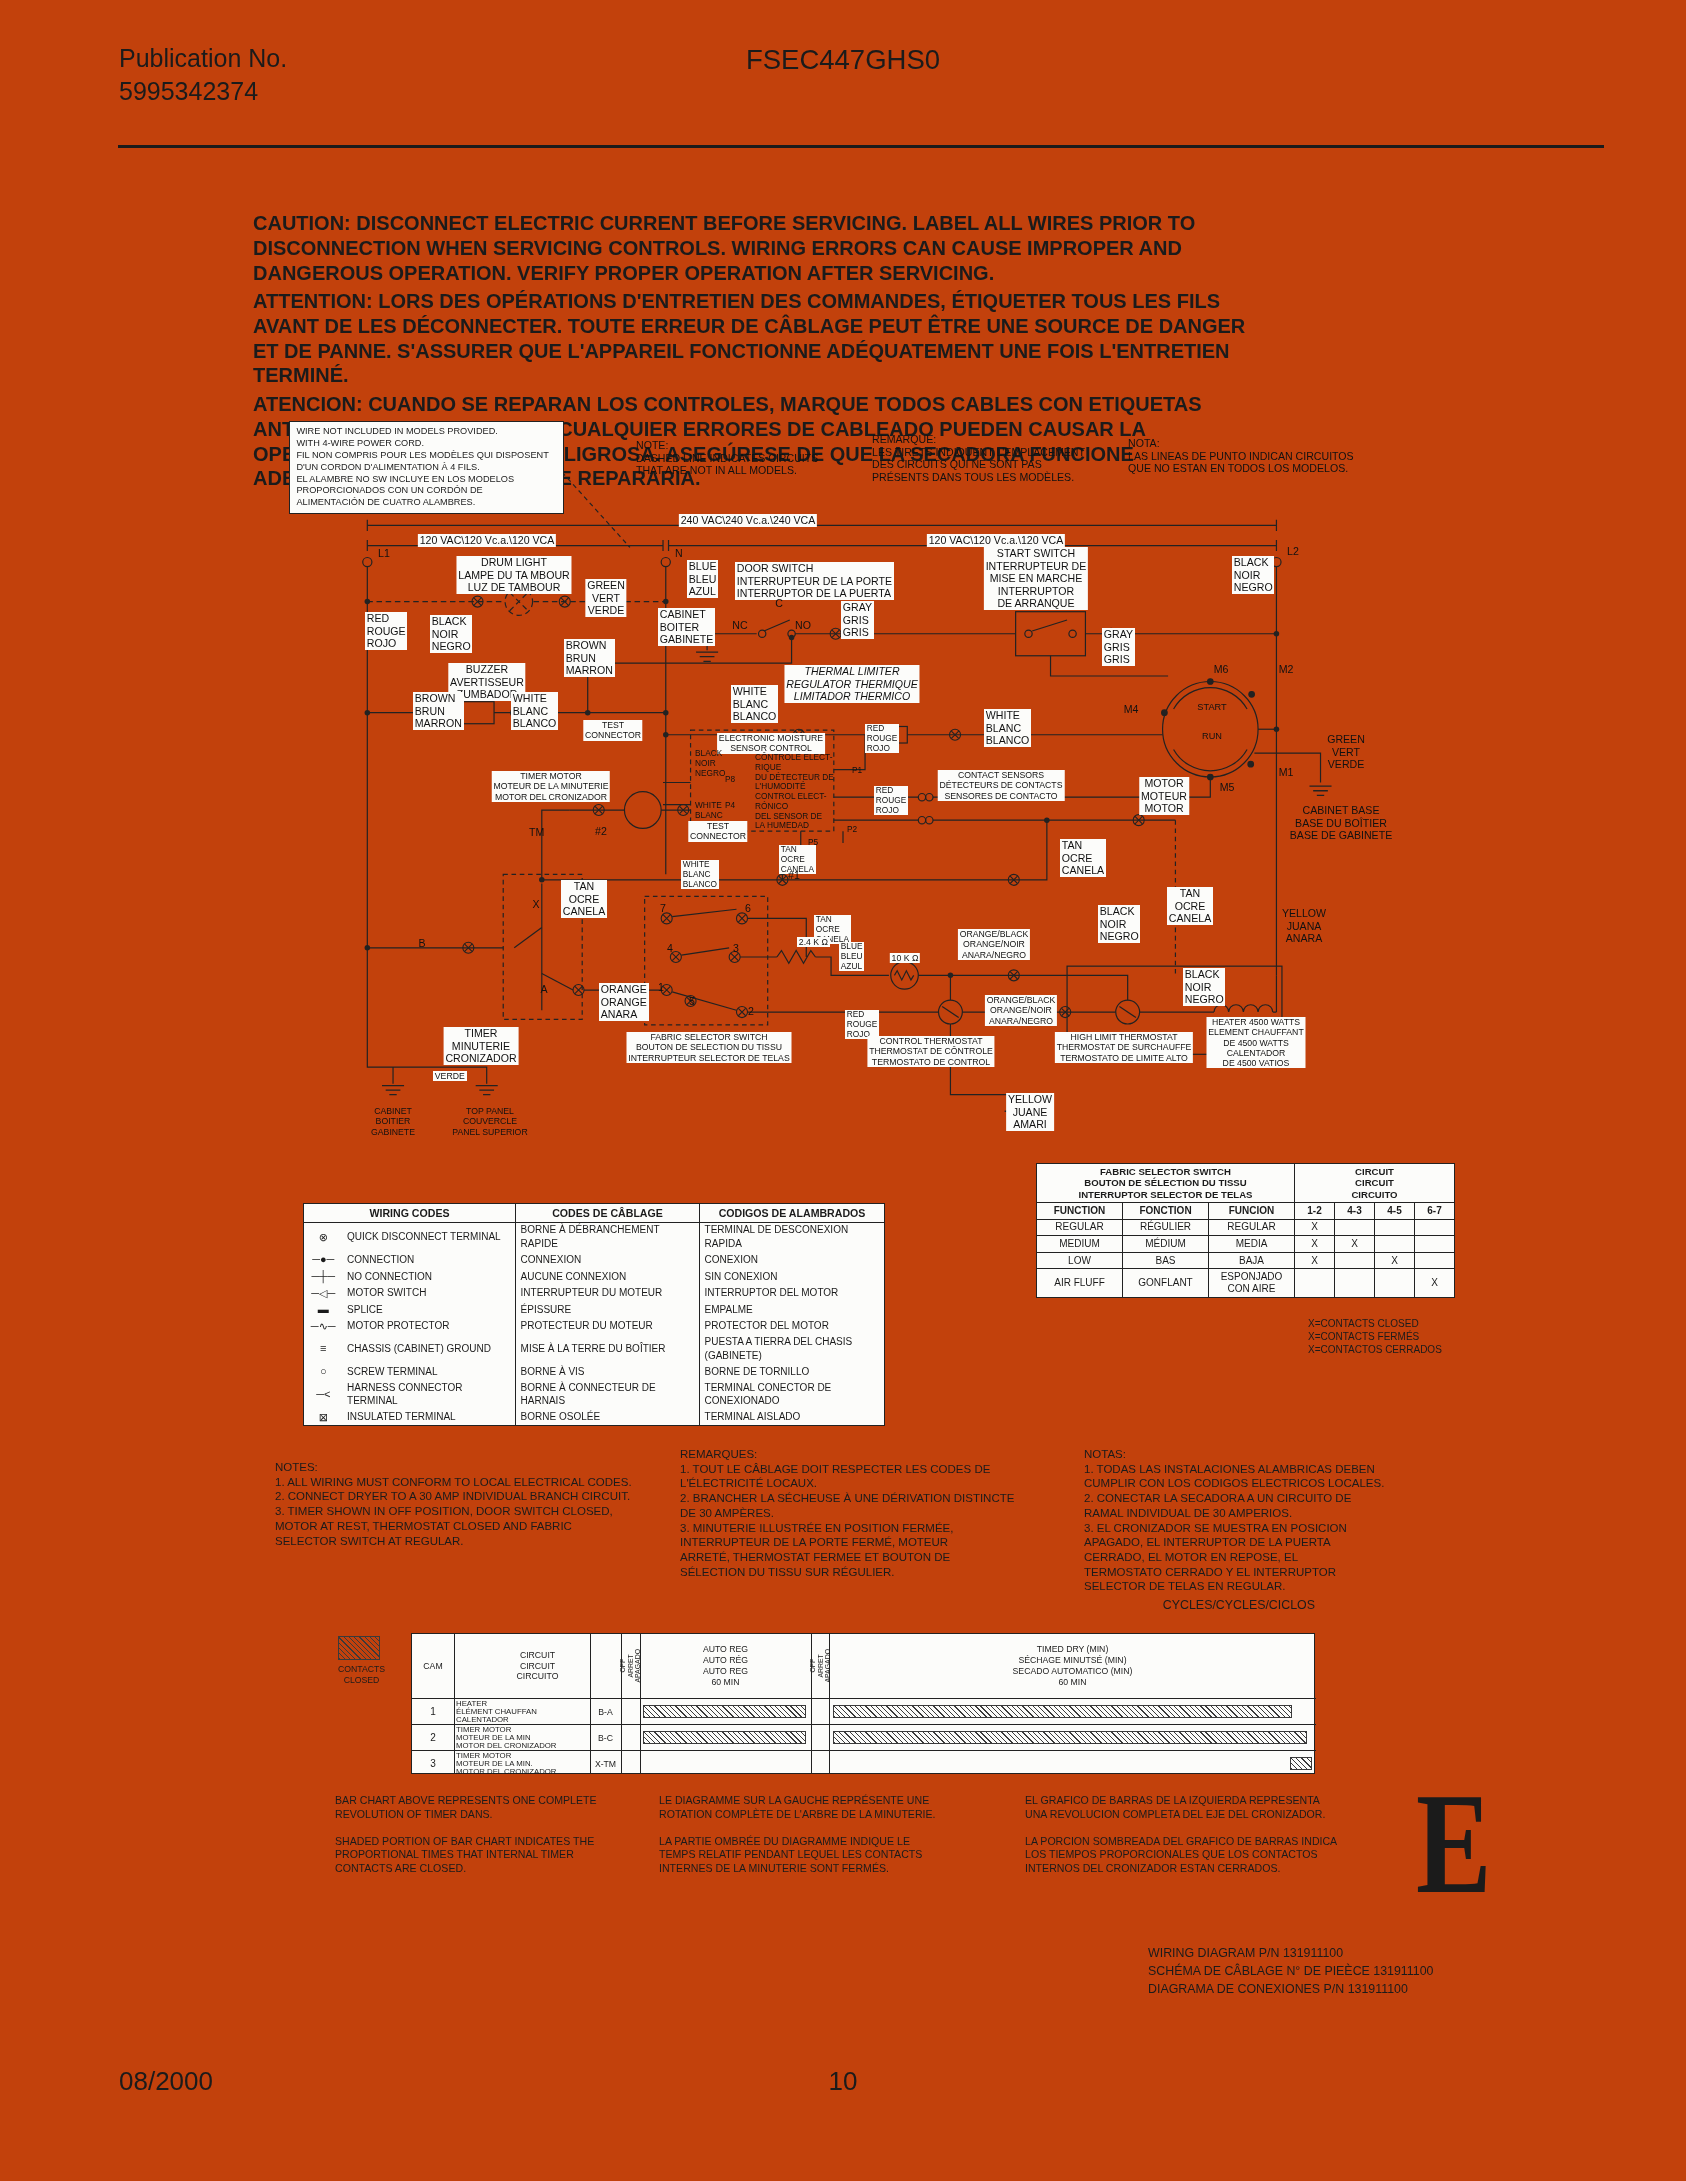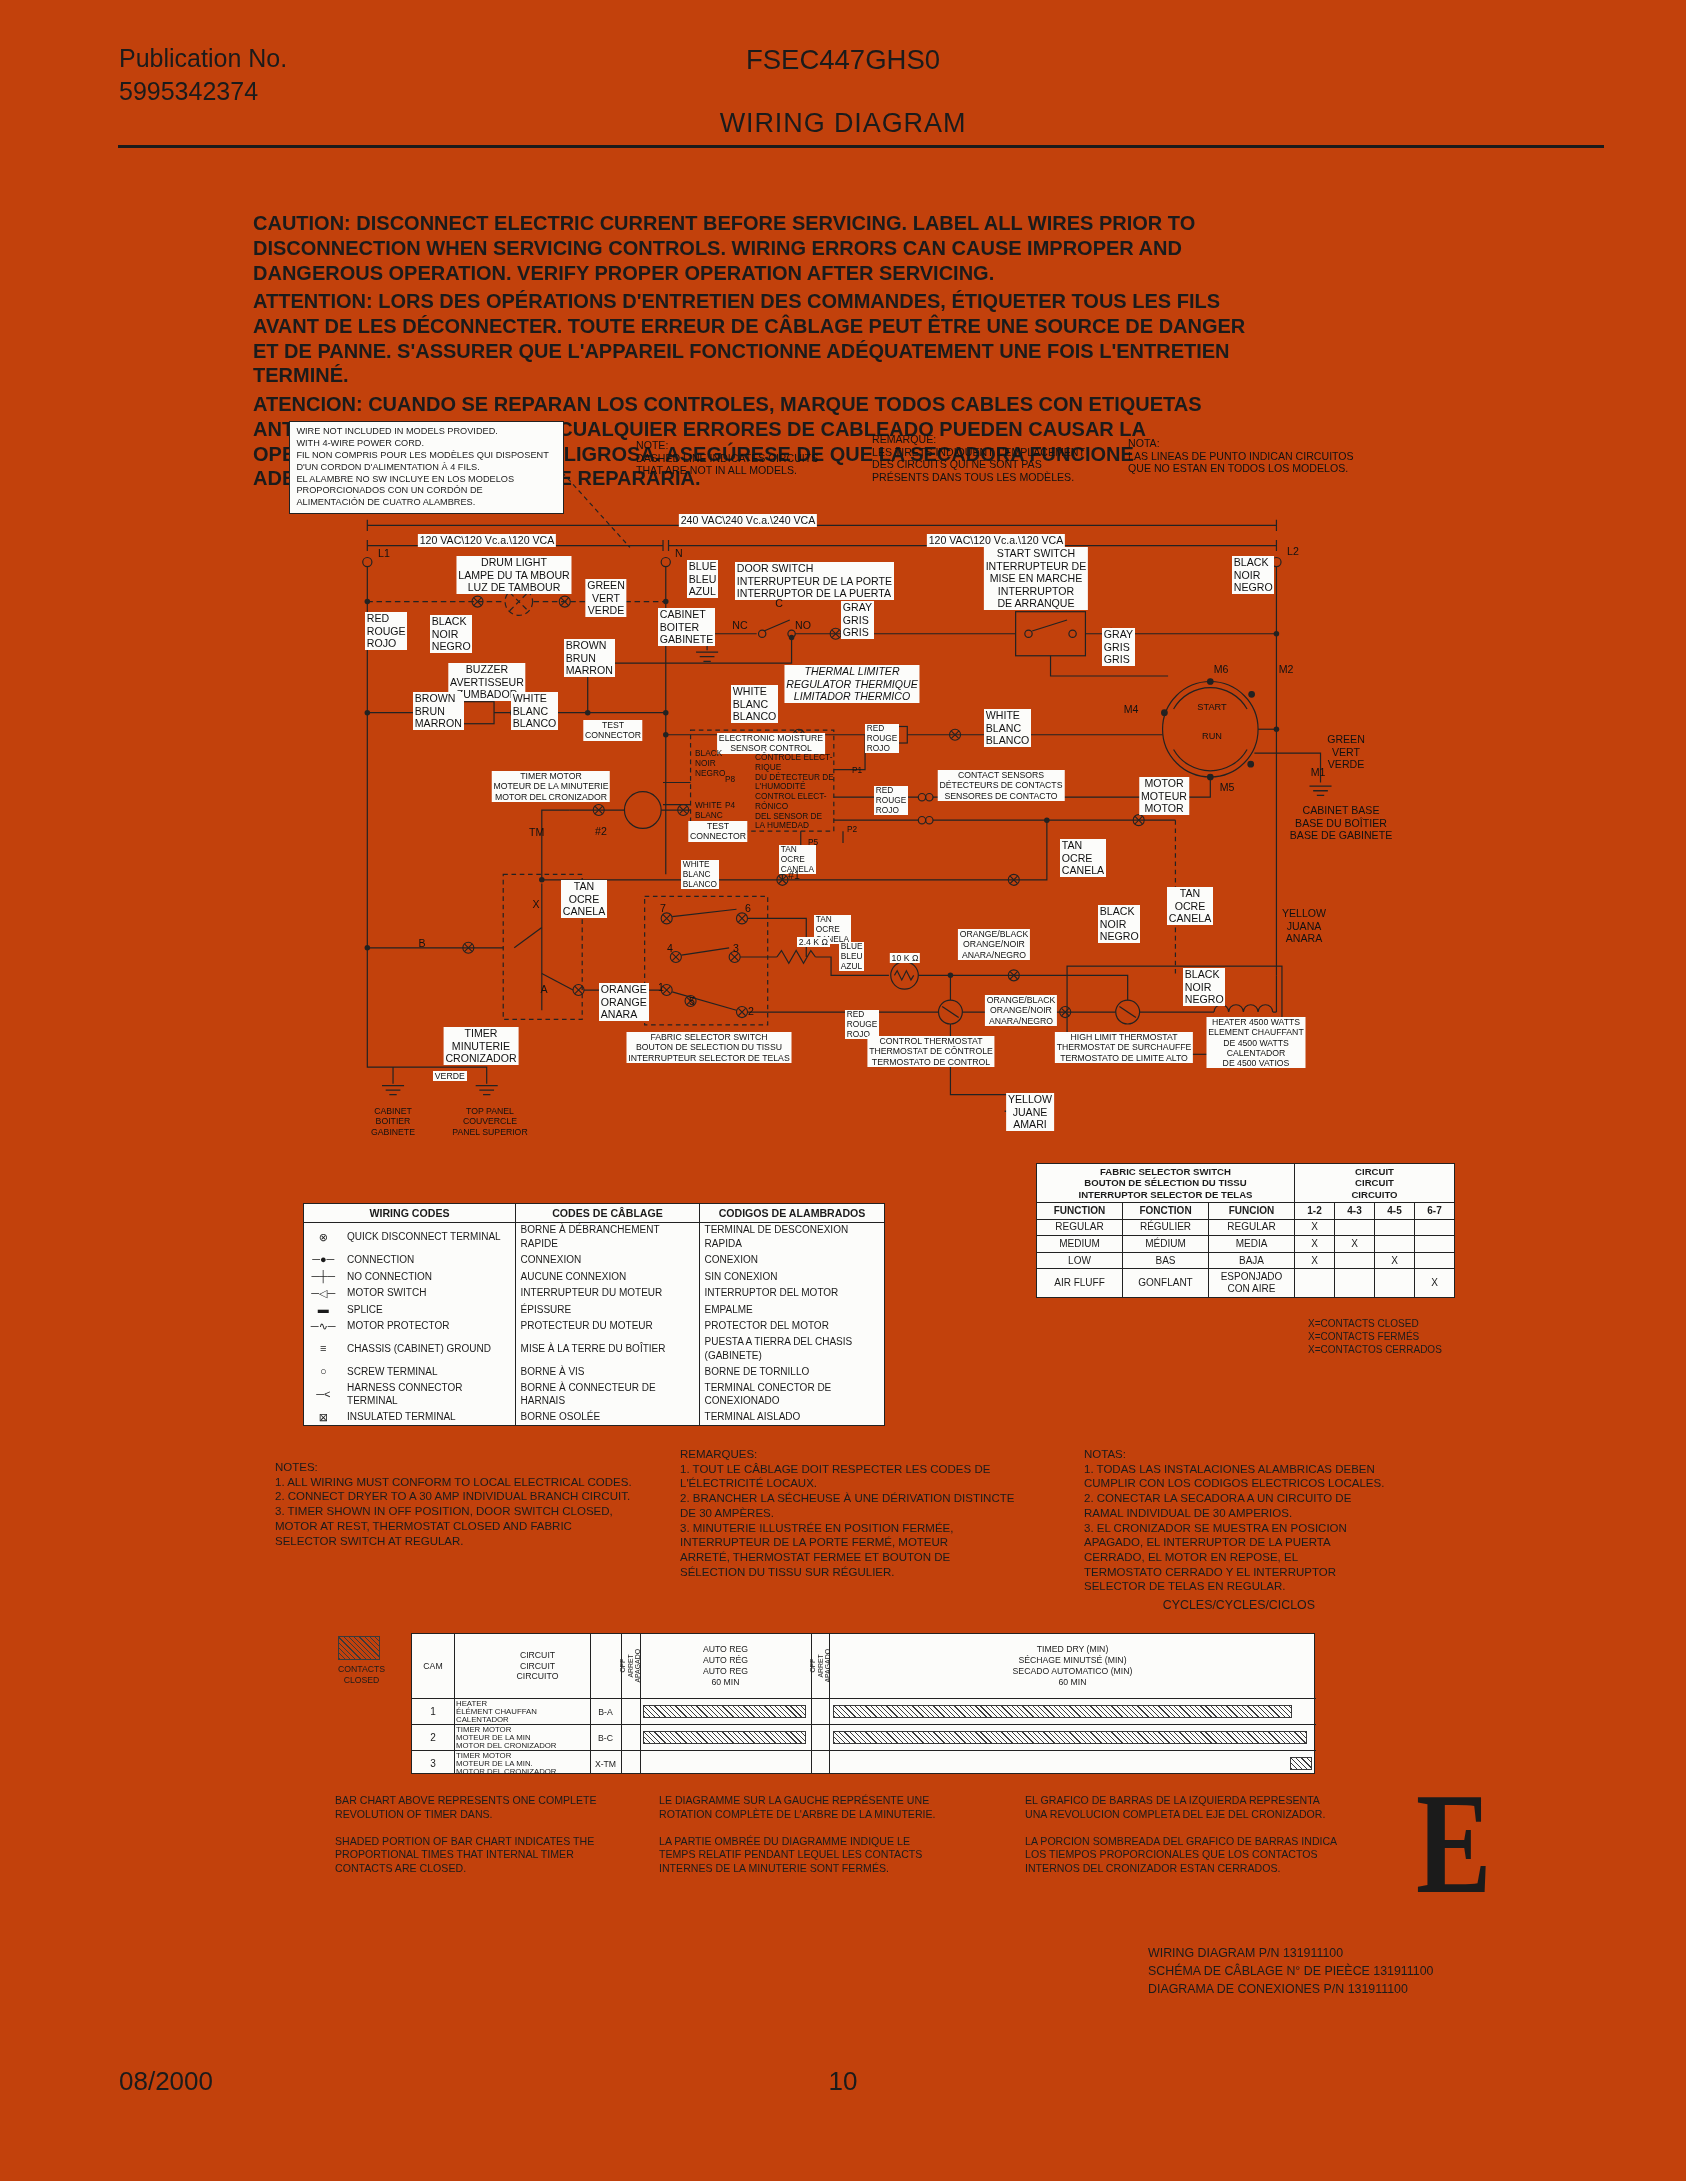--- a/index.html
+++ b/index.html
@@ -78,21 +78,20 @@
 </head>
 <body>
 
 <div class="page">
 
   <div class="pub">
     <div>Publication No.</div>
     <div>5995342374</div>
   </div>
   <div class="model">FSEC447GHS0</div>
-  <div class="doc-title">WIRING DIAGRAM</div>
   <div class="rule"></div>
 
   <section class="caution">
     <p>CAUTION: DISCONNECT ELECTRIC CURRENT BEFORE SERVICING. LABEL ALL WIRES PRIOR TO DISCONNECTION WHEN SERVICING CONTROLS. WIRING ERRORS CAN CAUSE IMPROPER AND DANGEROUS OPERATION. VERIFY PROPER OPERATION AFTER SERVICING.</p>
     <p>ATTENTION: LORS DES OPÉRATIONS D'ENTRETIEN DES COMMANDES, ÉTIQUETER TOUS LES FILS AVANT DE LES DÉCONNECTER. TOUTE ERREUR DE CÂBLAGE PEUT ÊTRE UNE SOURCE DE DANGER ET DE PANNE. S'ASSURER QUE L'APPAREIL FONCTIONNE ADÉQUATEMENT UNE FOIS L'ENTRETIEN TERMINÉ.</p>
     <p>ATENCION: CUANDO SE REPARAN LOS CONTROLES, MARQUE TODOS CABLES CON ETIQUETAS ANTES DE DESCONECTARIOS. CUALQUIER ERRORES DE CABLEADO PUEDEN CAUSAR LA OPERACIÓN INADECUADA Y PELIGROSA. ASEGÚRESE DE QUE LA SECADORA FUNCIONE ADECUADAMENTE DESPUÉS DE REPARARIA.</p>
   </section>
 
   <svg class="wires" width="1686" height="1194" viewBox="0 0 1836 1300">
     <defs>
@@ -379,21 +378,21 @@
 LIMITADOR THERMICO</div>
       <div class="dlabel bg al" style="left: 984px; top: 709px;">WHITE
 BLANC
 BLANCO</div>
       <div class="dlabel" style="left: 1221px; top: 663px;">M6</div>
       <div class="dlabel" style="left: 1286px; top: 663px;">M2</div>
       <div class="dlabel" style="left: 1131px; top: 703px;">M4</div>
       <div class="dlabel" style="left: 1212px; top: 702px; font-size: 9.2px;">START</div>
       <div class="dlabel" style="left: 1212px; top: 731px; font-size: 9.2px;">RUN</div>
       <div class="dlabel" style="left: 1227px; top: 781px;">M5</div>
-      <div class="dlabel" style="left: 1286px; top: 766px; margin-left: 32px;">M1</div>
+      <div class="dlabel" style="left: 1286px; top: 766px;">M1</div>
       <div class="dlabel" style="left: 1346px; top: 733px;">GREEN
 VERT
 VERDE</div>
       <div class="dlabel bg" style="left: 1164px; top: 777px;">MOTOR
 MOTEUR
 MOTOR</div>
       <div class="dlabel" style="left: 1341px; top: 804px;">CABINET BASE
 BASE DU BOÎTIER
 BASE DE GABINETE</div>
       <div class="dlabel bg" style="left: 613px; top: 720px; font-size: 8.7px;">TEST

